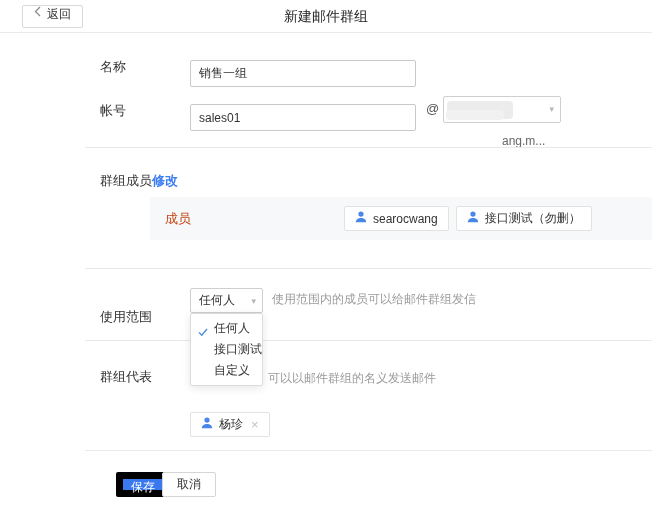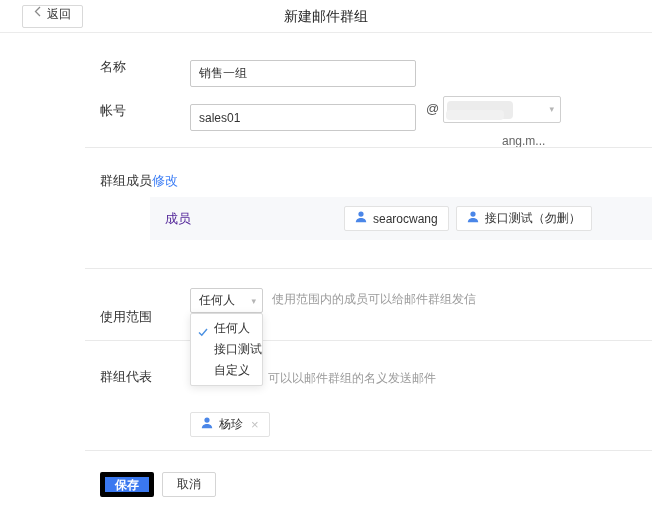--- a/index.html
+++ b/index.html
@@ -57,29 +57,29 @@
     background: #f1f1f1; border-radius: 4px;
   }
   .domain-text {
     position: absolute; left: 58px; top: 0; height: 25px; line-height: 25px;
     font-size: 12px; color: #666; margin-top: 32px;
   }
   .caret {
     position: absolute; right: 6px; top: 0; height: 25px; line-height: 25px;
     font-size: 9px; color: #b5b5b5;
   }
-  .link { position: absolute; font-size: 13px; color: #3d7ef5; cursor: pointer; }
+  .link { position: absolute; font-size: 13px; color: #3d7ef5; cursor: pointer; font-weight: bold; }
   
   .member-panel {
     position: absolute; left: 150px; top: 197px; width: 502px; height: 43px;
     background: #f7f8fa;
   }
   .member-panel-label {
     position: absolute; left: 15px; top: 0; height: 43px; line-height: 43px;
-    font-size: 13px; color: #4c1d95;
+    font-size: 13px; color: #c2410c;
   }
   .tag-row { position: absolute; left: 153px; top: 9px; display: flex; gap: 7px; margin-left: 41px; }
   .member-tag {
     display: inline-flex; align-items: center; gap: 6px; height: 25px;
     padding: 0 10px; background: #fff; border: 1px solid #e2e2e2; border-radius: 2px;
     font-size: 12px; color: #333; white-space: nowrap;
   }
   .member-tag .close-x { color: #c2c2c2; font-size: 13px; margin-left: 2px; cursor: pointer; }
   
   .scope-select {
@@ -102,21 +102,21 @@
   }
   .dropdown-item .check { position: absolute; left: 7px; top: 5px; }
   
   .rep-tag-row { position: absolute; left: 190px; top: 412px; display: flex; justify-content: center; }
   
   .btn {
     position: absolute; top: 472px; width: 54px; height: 25px;
     font-size: 12px; border-radius: 2px; cursor: pointer; text-align: center;
     font-family: "Liberation Sans", "DejaVu Sans", sans-serif;
   }
-  .btn-primary { left: 100px; background: #3a78f0; border: 5px solid #000000; color: #fff; font-weight: bold; }
+  .btn-primary { left: 116px; background: #3a78f0; border: 7px solid #000000; color: #fff; }
   .btn-default { left: 162px; background: #fff; border: 1px solid #d5d5d5; color: #333; }
   .icon-svg { display: inline-block; vertical-align: middle; }
 </style>
 </head>
 <body>
 
 <div class="screen">
 
   <div class="topbar">
     <button class="back-btn">

